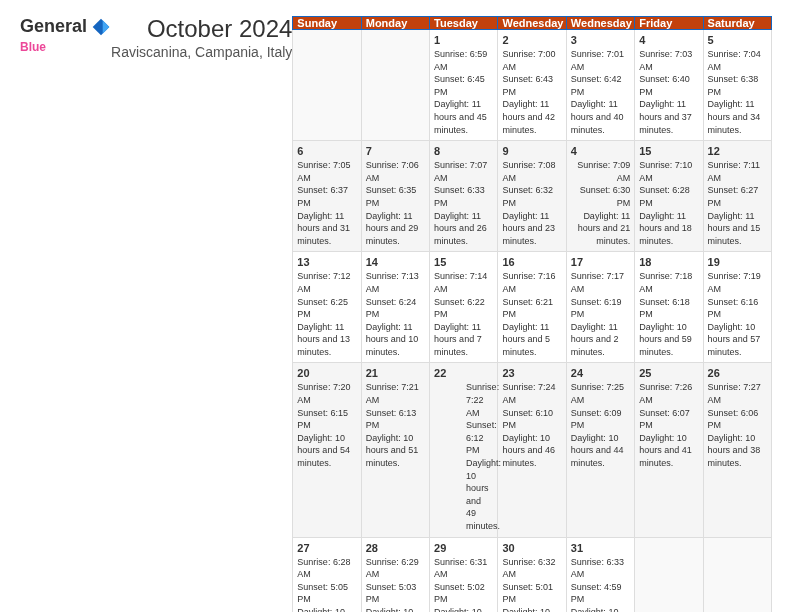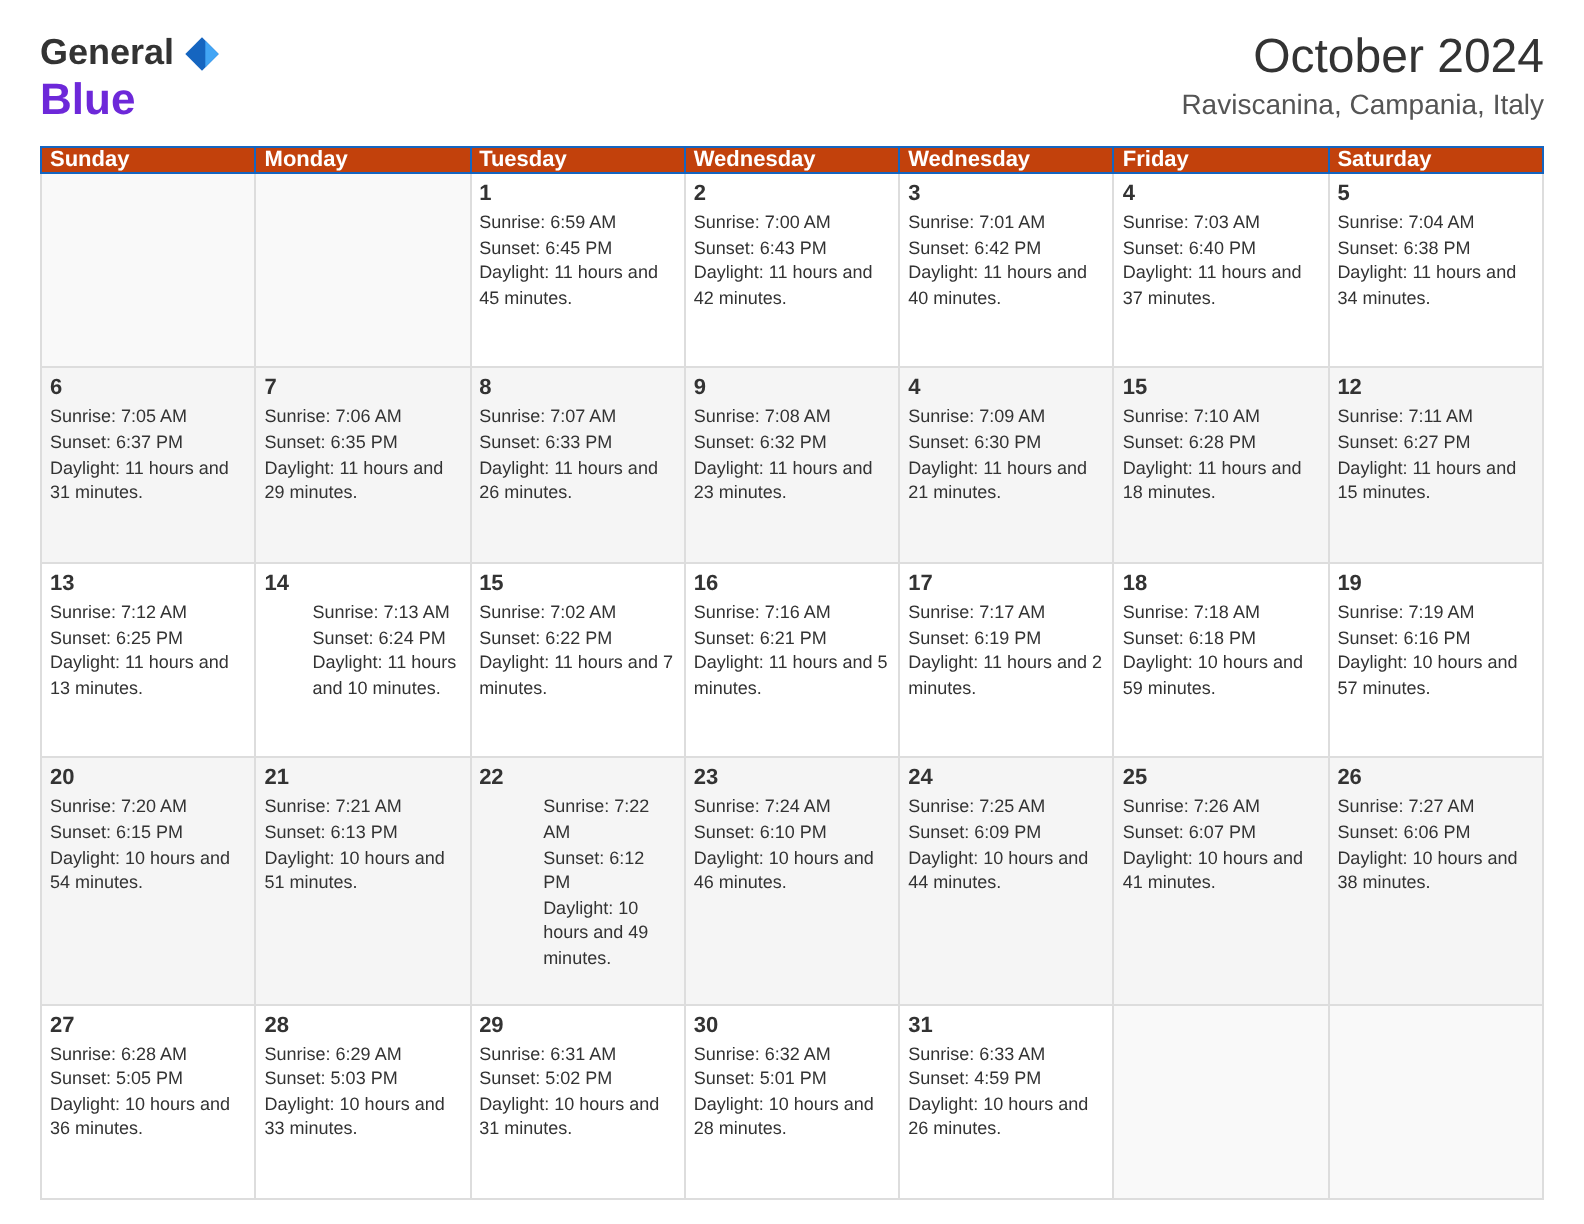--- a/index.html
+++ b/index.html
@@ -8,21 +8,21 @@
       background: #fff;
       width: 792px;
       height: 612px;
       overflow: hidden;
     }
     .page {
       width: 792px;
       height: 612px;
       padding: 16px 20px 12px 20px;
       display: flex;
-      flex-direction: column;
+      flex-direction: row;
     }
     .header {
       display: flex;
       justify-content: space-between;
       align-items: flex-start;
       margin-bottom: 10px;
     }
     .logo {
       display: flex;
       flex-direction: column;
@@ -32,23 +32,23 @@
       display: flex;
       align-items: center;
       gap: 2px;
     }
     .logo-general {
       font-size: 18px;
       font-weight: bold;
       color: #333;
     }
     .logo-blue {
-      font-size: 22px;
+      font-size: 12px;
       font-weight: bold;
-      color: #6d28d9;
+      color: #ec4899;
     }
     .logo-icon {
       width: 20px;
       height: 20px;
       margin-left: 2px;
     }
     .title-section {
       text-align: right;
     }
     .month-title {
@@ -198,21 +198,21 @@
 Daylight: 11 hours and 26 minutes.</div>
           </td>
           <td>
             <span class="day-number">9</span>
             <div class="day-info" style="white-space: pre-line;">Sunrise: 7:08 AM
 Sunset: 6:32 PM
 Daylight: 11 hours and 23 minutes.</div>
           </td>
           <td>
             <span class="day-number">4</span>
-            <div class="day-info" style="white-space: pre-line;">Sunrise: 7:09 AM
+            <div class="day-info" style="white-space: pre-line; text-align: right;">Sunrise: 7:09 AM
 Sunset: 6:30 PM
 Daylight: 11 hours and 21 minutes.</div>
           </td>
           <td>
             <span class="day-number">15</span>
             <div class="day-info" style="white-space: pre-line;">Sunrise: 7:10 AM
 Sunset: 6:28 PM
 Daylight: 11 hours and 18 minutes.</div>
           </td>
           <td>
@@ -224,27 +224,27 @@
         </tr>
         <tr>
           <td>
             <span class="day-number">13</span>
             <div class="day-info" style="white-space: pre-line;">Sunrise: 7:12 AM
 Sunset: 6:25 PM
 Daylight: 11 hours and 13 minutes.</div>
           </td>
           <td>
             <span class="day-number">14</span>
-            <div class="day-info" style="white-space: pre-line; margin-left: 24px;">Sunrise: 7:13 AM
+            <div class="day-info" style="white-space: pre-line;">Sunrise: 7:13 AM
 Sunset: 6:24 PM
 Daylight: 11 hours and 10 minutes.</div>
           </td>
           <td>
             <span class="day-number">15</span>
-            <div class="day-info" style="white-space: pre-line;">Sunrise: 7:02 AM
+            <div class="day-info" style="white-space: pre-line;">Sunrise: 7:14 AM
 Sunset: 6:22 PM
 Daylight: 11 hours and 7 minutes.</div>
           </td>
           <td>
             <span class="day-number">16</span>
             <div class="day-info" style="white-space: pre-line;">Sunrise: 7:16 AM
 Sunset: 6:21 PM
 Daylight: 11 hours and 5 minutes.</div>
           </td>
           <td>

